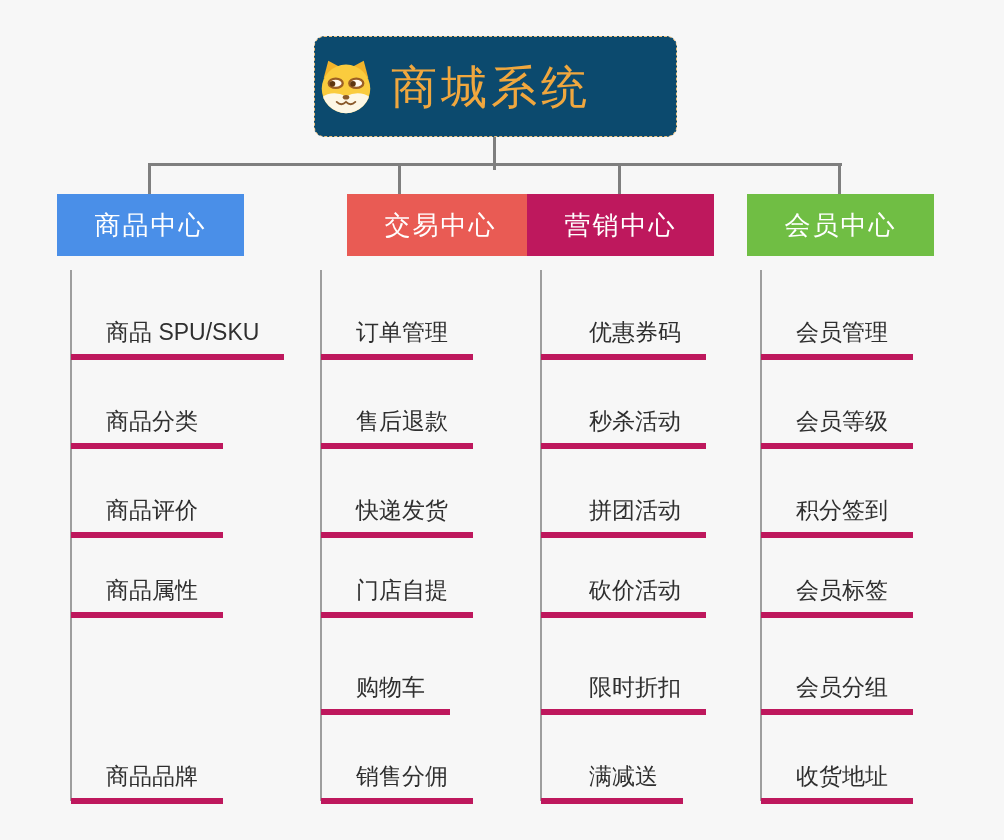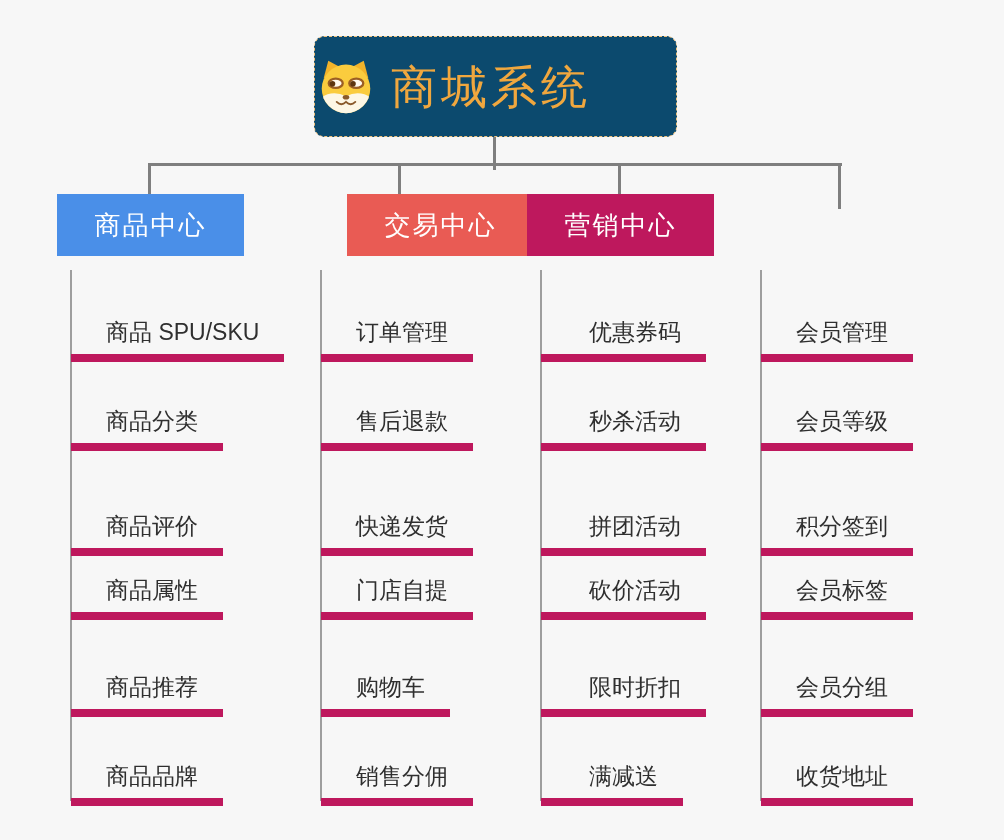--- a/index.html
+++ b/index.html
@@ -41,26 +41,26 @@
   .bx0{left:57px;} .bx1{left:307px;margin-left:40px;} .bx2{left:527px;} .bx3{left:747px;}
 
   
   .spine{position:absolute;top:270px;width:2px;height:531px;background:#9E9E9E;}
   .sp0{left:70px;} .sp1{left:320px;} .sp2{left:540px;} .sp3{left:760px;}
 
   
   .item{
     position:absolute;
     padding:0 25px 7px 35px;
-    border-bottom:8px solid #be185d;
+    border-bottom:6px solid #be185d;
     font-size:23px;line-height:29px;color:#2F2F2F;
     white-space:nowrap;
   }
   .ix0{left:71px;} .ix1{left:321px;} .ix2{left:541px;padding-left:48px;} .ix3{left:761px;}
-  .r0{top:318px;} .r1{top:407px;text-align:right;} .r2{top:512px;} .r3{top:576px;} .r4{top:673px;} .r5{top:762px;}
+  .r0{top:318px;} .r1{top:407px;text-align:right;} .r2{top:496px;} .r3{top:576px;} .r4{top:673px;} .r5{top:762px;}
 </style>
 </head>
 <body>
 
 <div class="stage">
 
   <div class="root-node">
     <svg class="dog" viewBox="0 0 64 60" aria-hidden="true">
       <path d="M8 21 L13 2 L28 10 Z" fill="#F2B32A"></path>
       <path d="M56 21 L51 2 L36 10 Z" fill="#F2B32A"></path>
@@ -90,31 +90,33 @@
 
   <div class="branch-box bx0" style="background: rgb(74, 143, 232);">
       <span>商品中心</span>
     </div>
   <div class="branch-box bx1" style="background: rgb(233, 91, 84);">
       <span>交易中心</span>
     </div>
   <div class="branch-box bx2" style="background: #be185d;">
       <span>营销中心</span>
     </div>
+  <div class="branch-box bx3" style="background: rgb(112, 190, 68);">
+      <span>会员中心</span>
+    </div>
 
   <div class="spine sp0"></div>
   <div class="spine sp1"></div>
   <div class="spine sp2"></div>
   <div class="spine sp3"></div>
 
   <div class="item ix0 r0"><span>商品 SPU/SKU</span></div>
   <div class="item ix0 r1"><span>商品分类</span></div>
   <div class="item ix0 r2"><span>商品评价</span></div>
   <div class="item ix0 r3"><span>商品属性</span></div>
-  <div class="item ix0 r4"><span>商品推荐</span></div>
   <div class="item ix0 r5"><span>商品品牌</span></div>
 
   <div class="item ix1 r0"><span>订单管理</span></div>
   <div class="item ix1 r1"><span>售后退款</span></div>
   <div class="item ix1 r2"><span>快递发货</span></div>
   <div class="item ix1 r3"><span>门店自提</span></div>
   <div class="item ix1 r4"><span>购物车</span></div>
   <div class="item ix1 r5"><span>销售分佣</span></div>
 
   <div class="item ix2 r0"><span>优惠券码</span></div>

